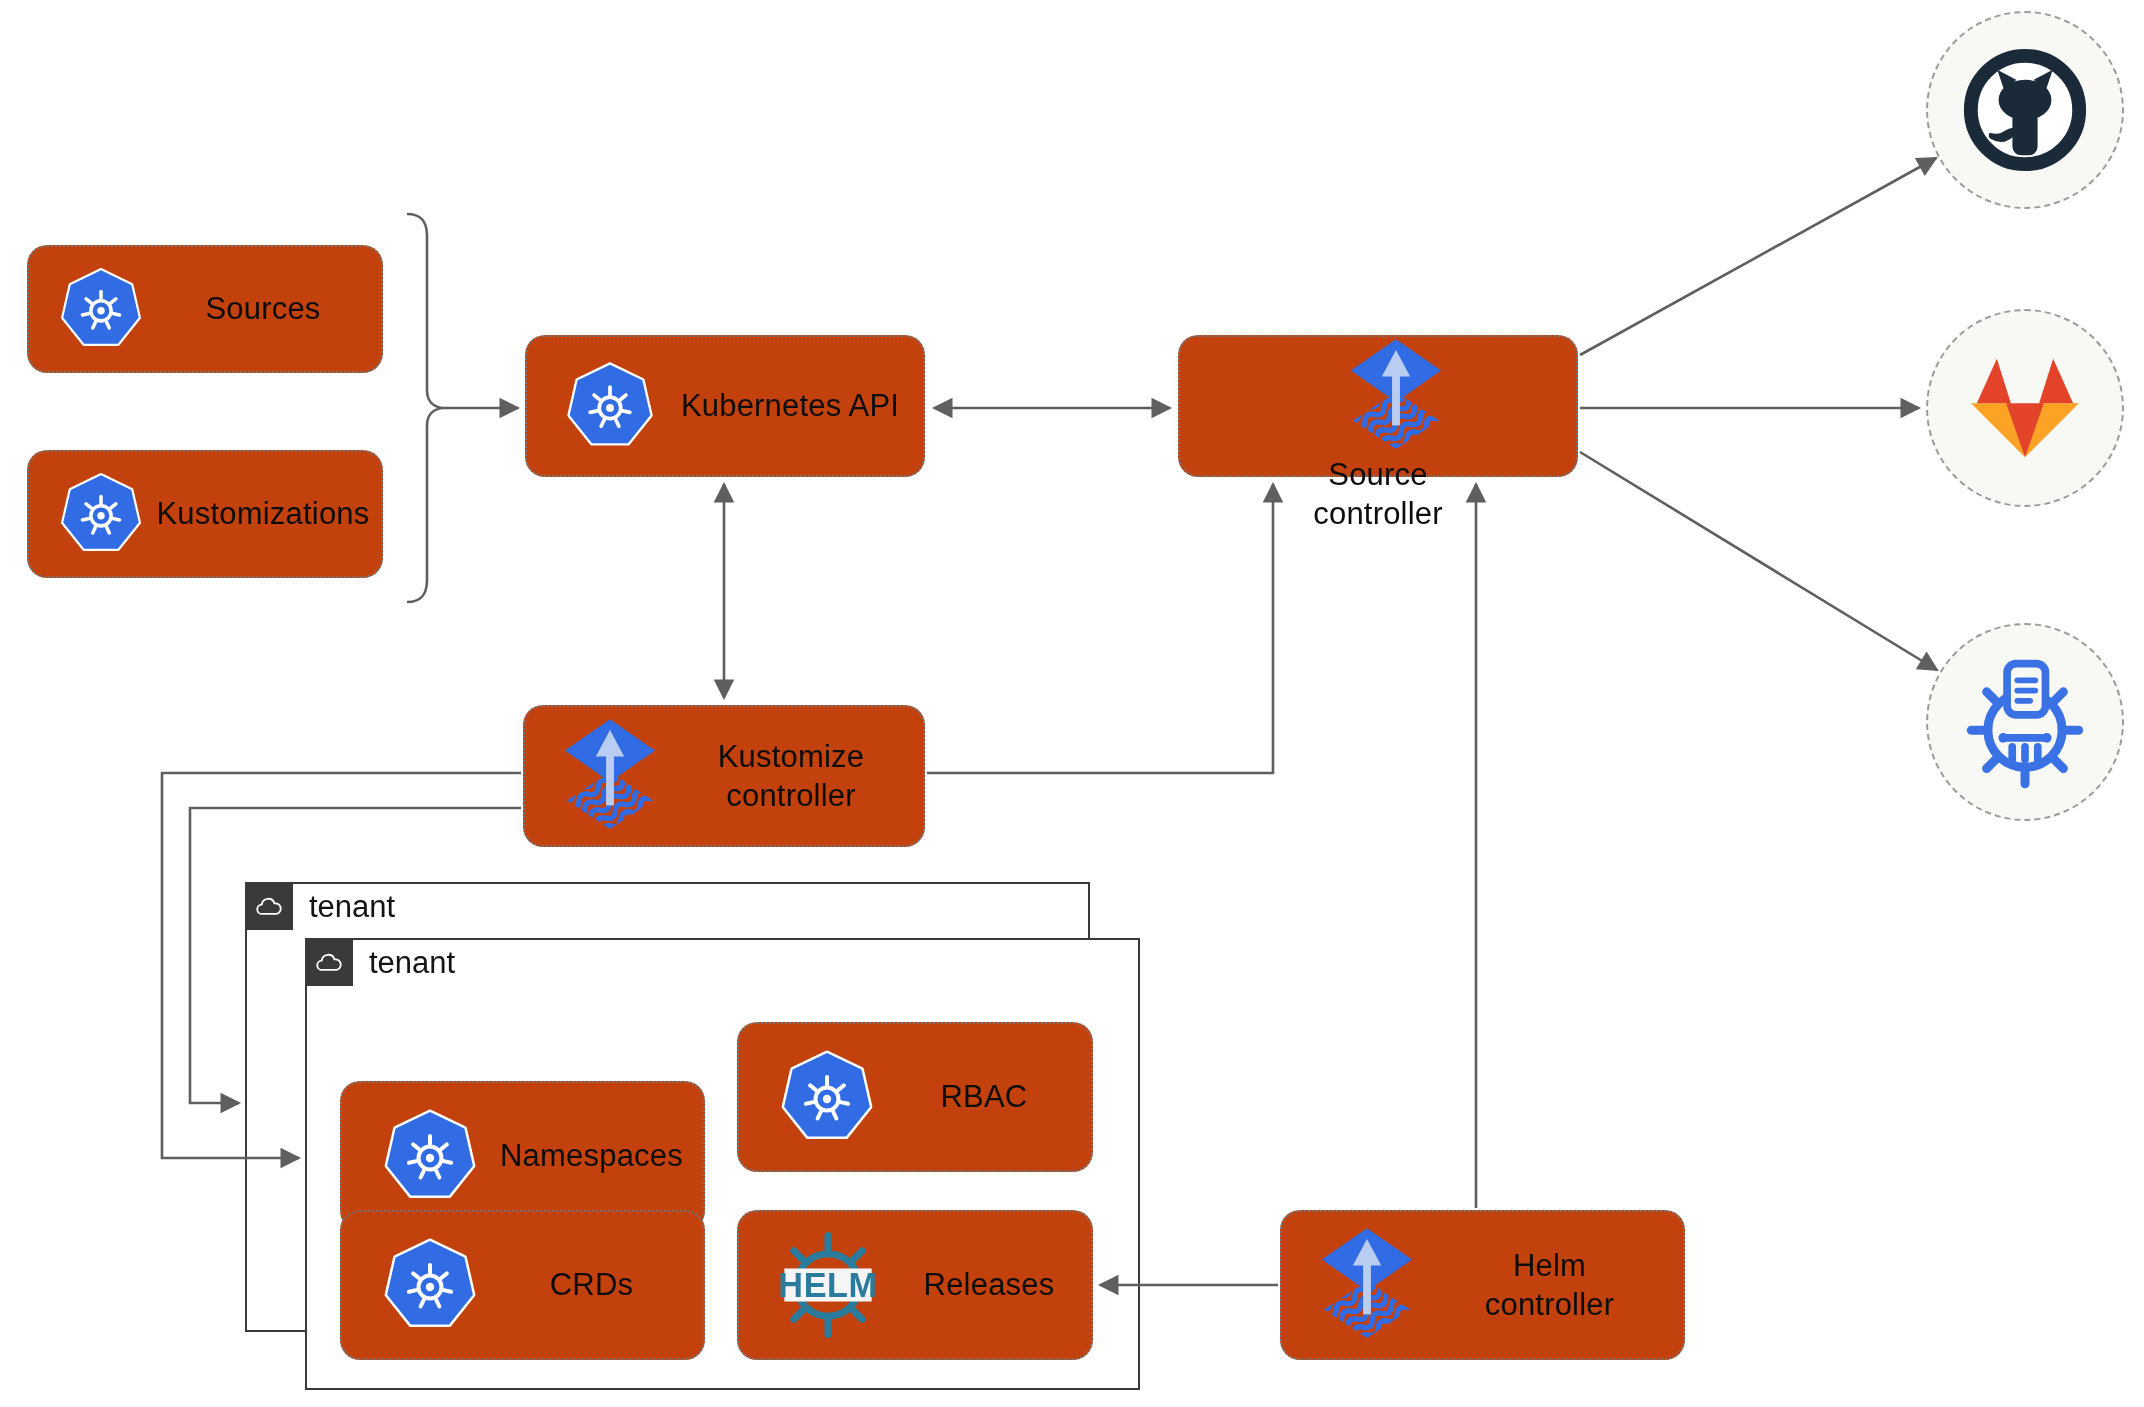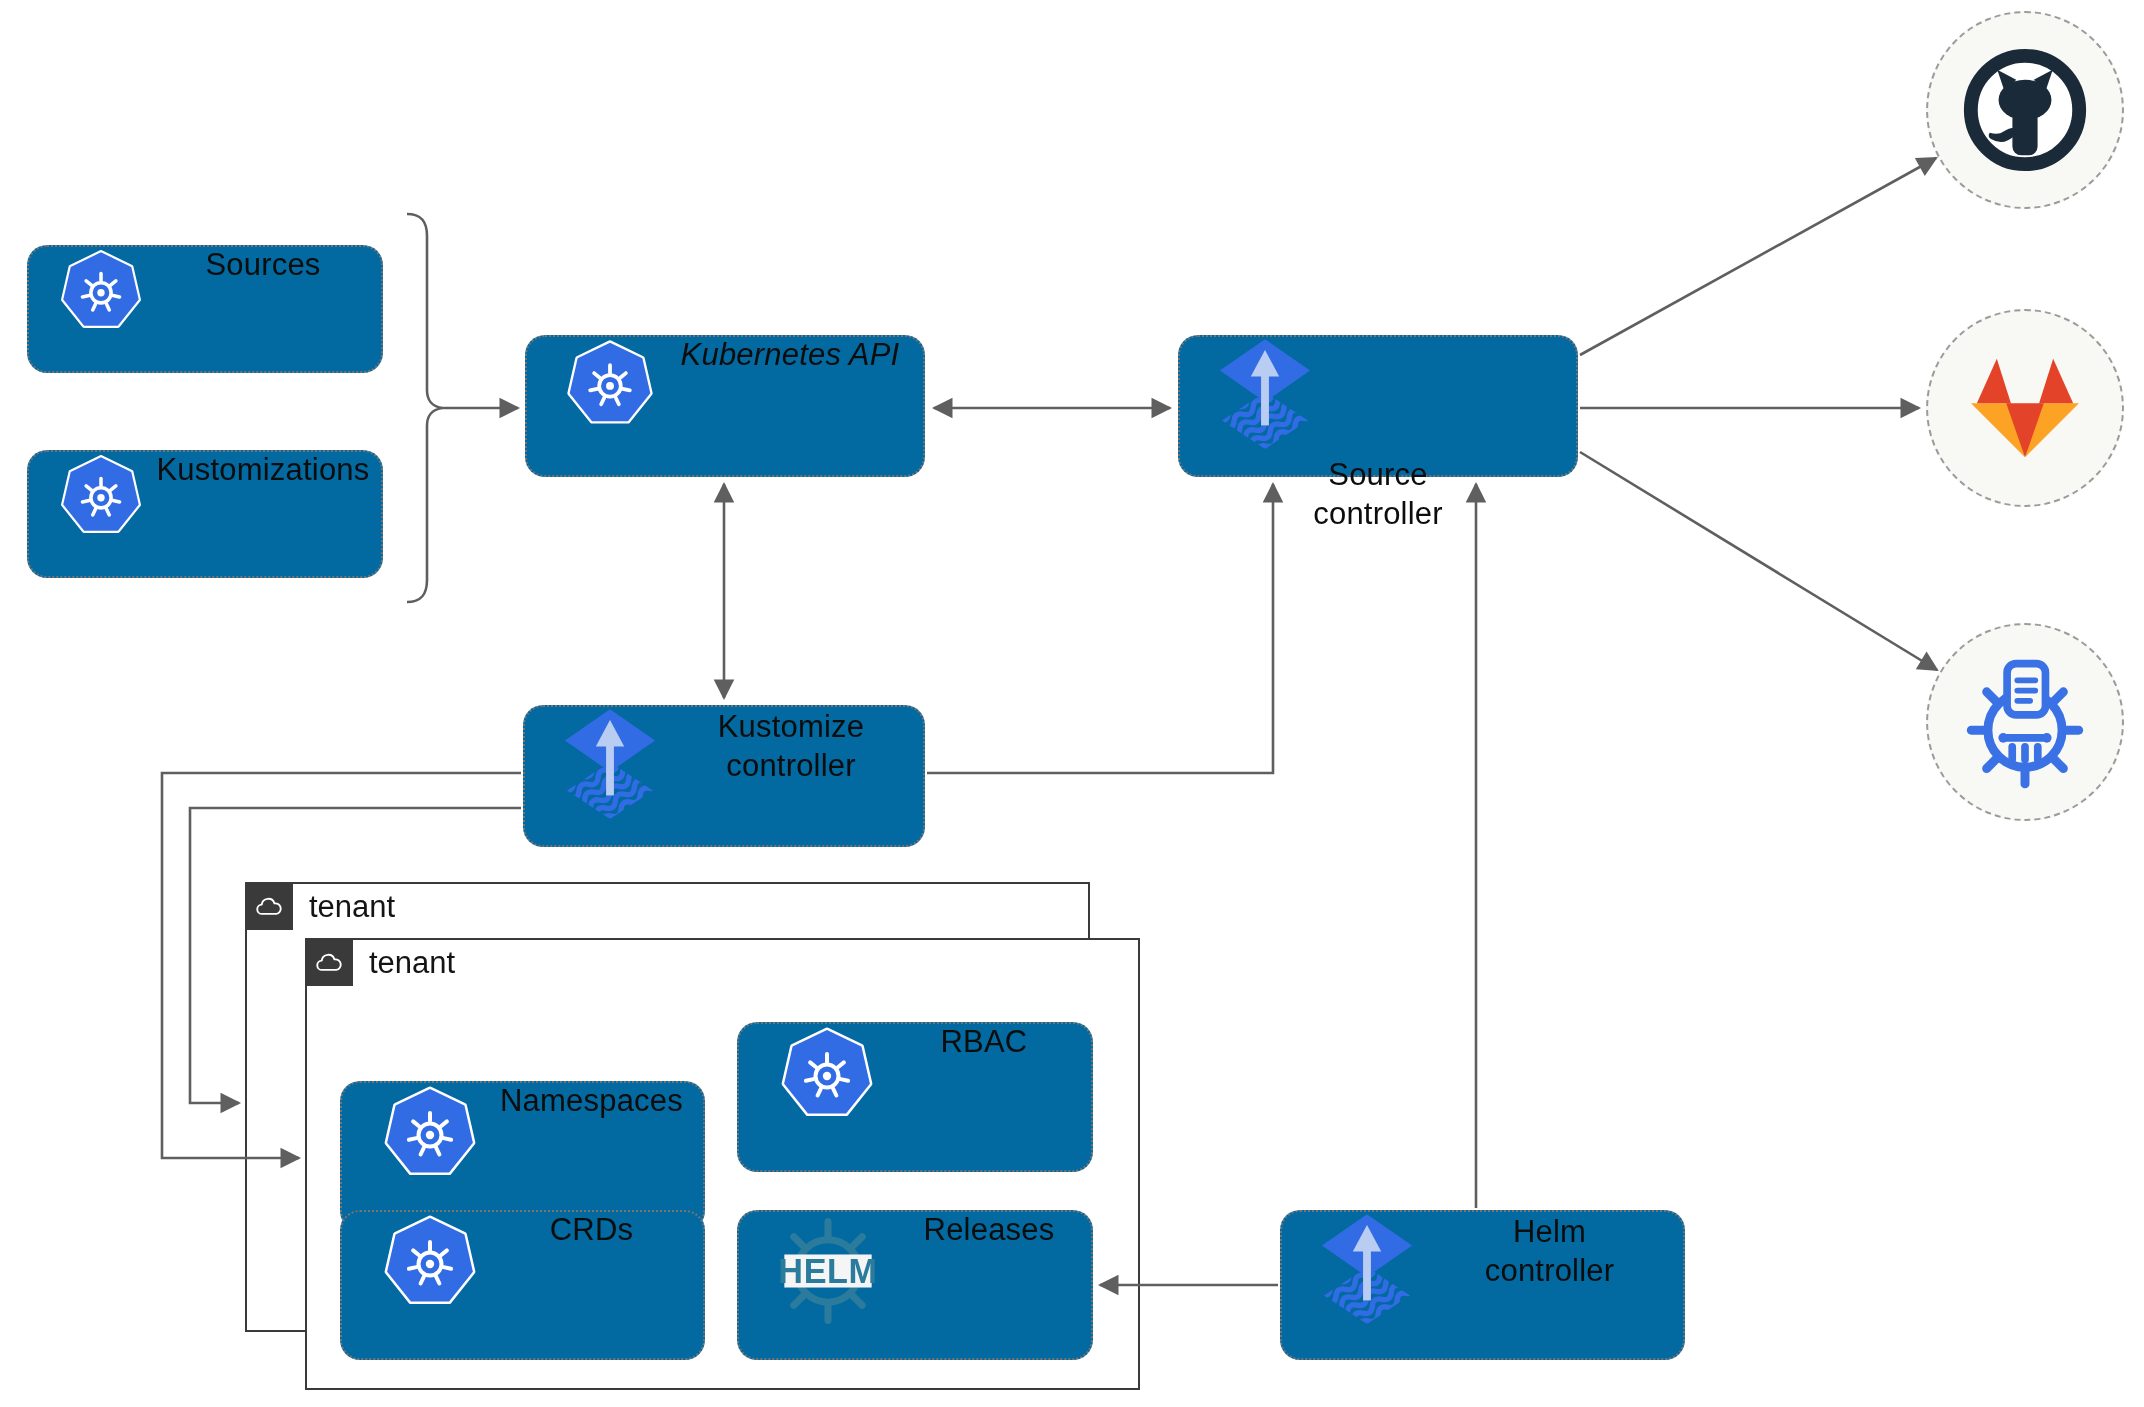--- a/index.html
+++ b/index.html
@@ -1,19 +1,19 @@
 <!DOCTYPE html>
 <html><head>
 <meta charset="utf-8">
 <style>
   html,body{margin:0;padding:0;background:#ffffff;}
   #stage{position:relative;width:2144px;height:1407px;background:#ffffff;overflow:hidden;
          font-family:"Liberation Sans", sans-serif;color:#111;}
-  .node{position:absolute;box-sizing:border-box;background:#0369a1;border:2px dotted #757575;
-        border-radius:20px;display:flex;}
+  .node{position:absolute;box-sizing:border-box;background:#c2410c;border:2px dotted #757575;
+        border-radius:20px;display:flex;align-items:center;}
   .node .lbl{flex:1;text-align:center;font-size:31px;color:#0d0d0d;letter-spacing:.2px;}
   .two-line{white-space:pre-line;line-height:39px;}
   .ic{flex:0 0 auto;}
   .tenant{position:absolute;box-sizing:border-box;background:#ffffff;border:2.5px solid #3a3a3a;}
   .tenant .badge{position:absolute;top:-1px;left:-1px;width:47px;height:47px;background:#3a3a3a;
         display:flex;align-items:center;justify-content:center;}
   .tenant .tlabel{position:absolute;top:-1px;left:62px;height:47px;line-height:47px;font-size:31px;color:#141414;}
   .bigcircle{position:absolute;width:198px;height:198px;border-radius:50%;box-sizing:border-box;
         border:2.5px dashed #9b9b9b;background:#f8f8f5;display:flex;align-items:center;justify-content:center;}
   svg.overlay{position:absolute;left:0;top:0;z-index:60;pointer-events:none;}
@@ -174,21 +174,21 @@
       </svg>
     <div class="lbl">Sources</div>
   </div>
   <div class="node z3" style="left:27px;top:450px;width:356px;height:128px;">
     <svg class="ic" style="margin-left:28px" width="88" height="88">
         <use href="#sym-k8s"></use>
       </svg>
     <div class="lbl">Kustomizations</div>
   </div>
 
-  <div class="node z3" style="left:525px;top:335px;width:400px;height:142px;font-style:italic;">
+  <div class="node z3" style="left:525px;top:335px;width:400px;height:142px;">
     <svg class="ic" style="margin-left:36px" width="94" height="94">
         <use href="#sym-k8s"></use>
       </svg>
     <div class="lbl">Kubernetes API</div>
   </div>
 
   <div class="node z3" style="left:1178px;top:335px;width:400px;height:142px;flex-direction:column;">
     <svg class="ic" style="margin-left:36px" width="98" height="118">
         <use href="#sym-flux"></use>
       </svg>

